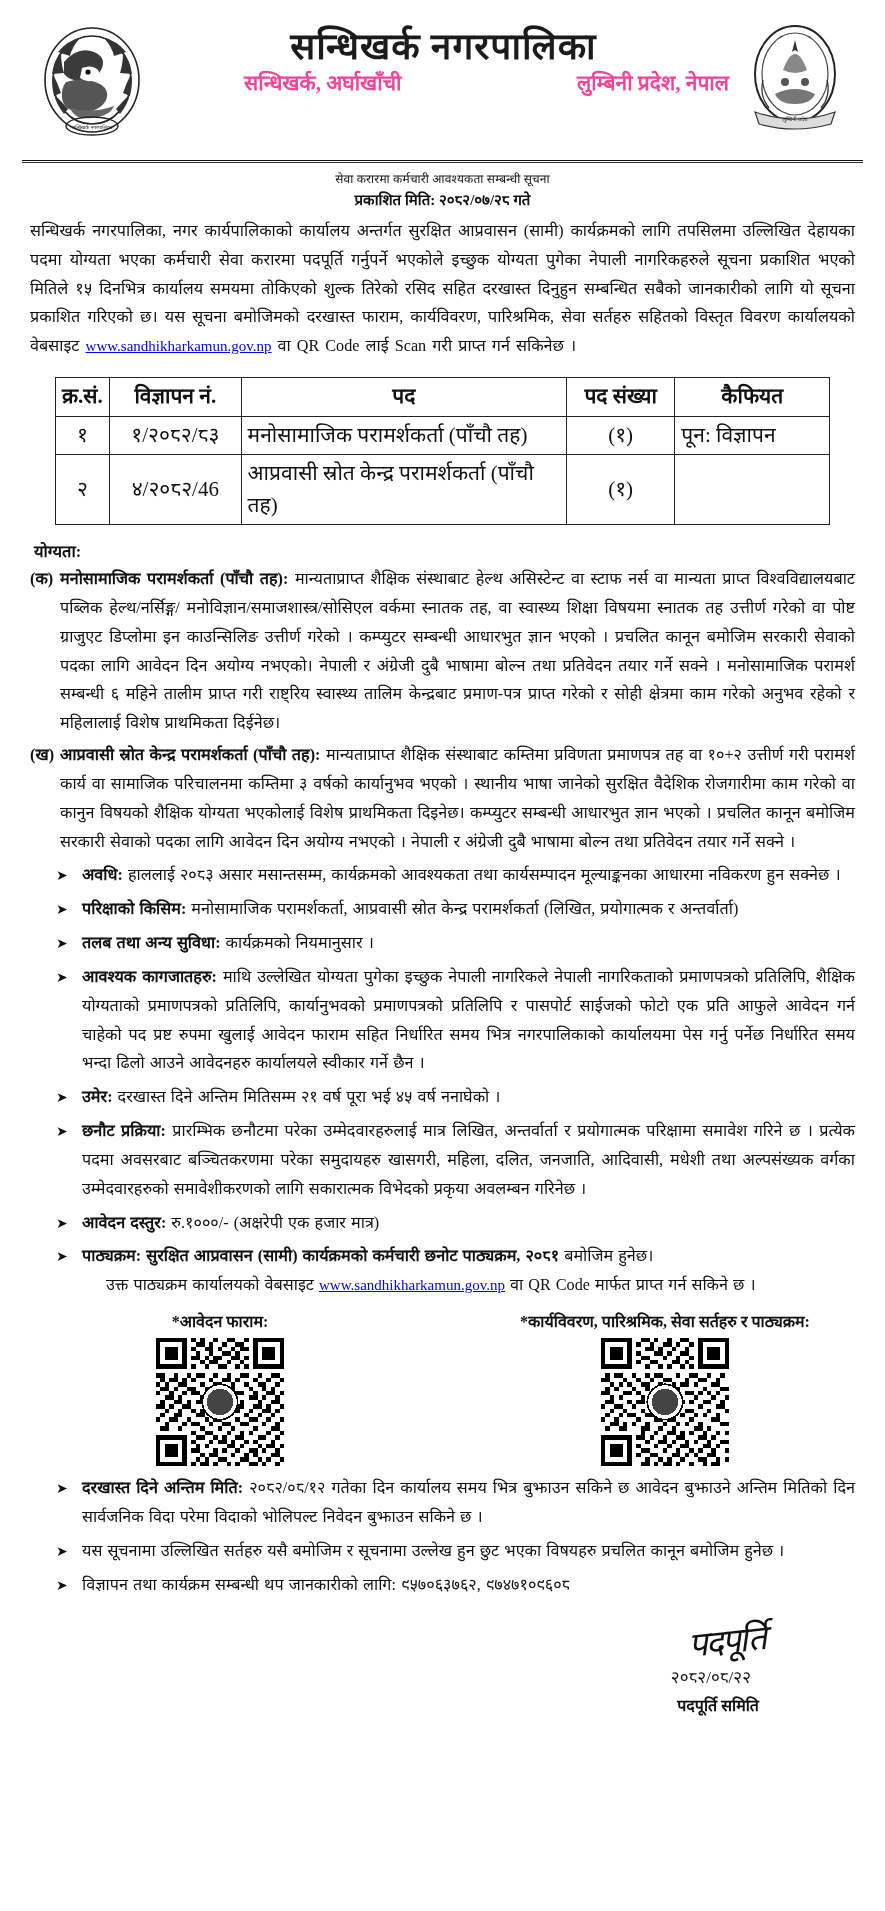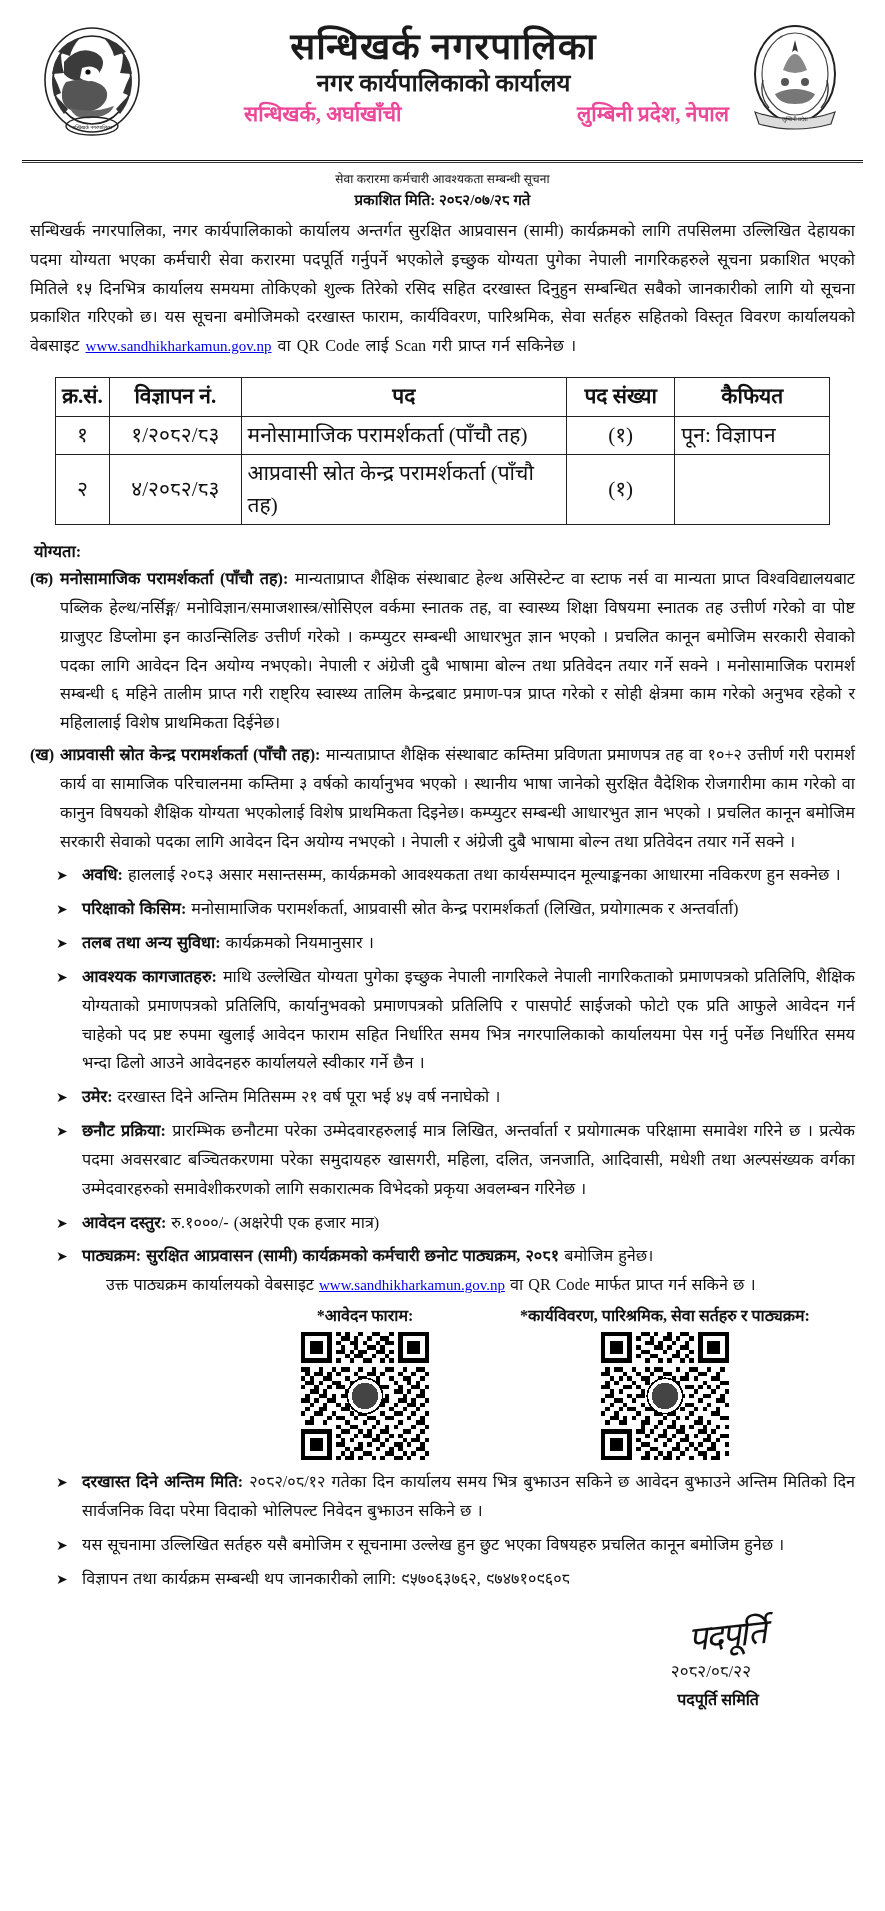--- a/index.html
+++ b/index.html
@@ -153,22 +153,22 @@
     flex:1 1 auto;
     text-align:justify;
     text-align-last:left;
     word-spacing:1px;
   }
   .indent-block{margin-left:26px;}
 
   
   .qr-row{
     display:flex;
-    justify-content:flex-end;
-    margin-top:4px;
+    justify-content:space-between;
+    margin-top:10px;
     padding:0 40px;
   }
   .qr-col{text-align:center;width:300px;}
   .qr-label{font-size:16px;font-weight:700;margin-bottom:6px;}
   .qr-box{
     width:128px;height:128px;
     margin:0 auto;
     position:relative;
     background:#fff;
   }
@@ -230,21 +230,20 @@
         <path d="M46 46 q10 -4 16 2 q4 5 -2 9 q-8 5 -16 -1 z" fill="#fff"></path>
         <circle cx="52" cy="50" r="2.6" fill="#111"></circle>
         <path d="M34 86 q22 6 44 -2 q-4 10 -22 12 q-18 2 -22 -10 z" fill="#666"></path>
         <ellipse cx="56" cy="104" rx="26" ry="9" fill="none" stroke="#222" stroke-width="1.4"></ellipse>
         <text x="56" y="107" font-size="5" text-anchor="middle" fill="#222" font-family="Liberation Sans, sans-serif">सन्धिखर्क नगरपालिका</text>
       </svg>
     </div>
 
     <div class="head-text">
       <div class="org-name">सन्धिखर्क नगरपालिका</div>
-      <div class="org-office">नगर कार्यपालिकाको कार्यालय</div>
       <div class="org-addr-row">
         <div class="org-addr">सन्धिखर्क, अर्घाखाँची</div>
         <div class="org-prov">लुम्बिनी प्रदेश, नेपाल</div>
       </div>
     </div>
 
     <div class="emblem emblem-right">
       <svg viewBox="0 0 112 118" xmlns="http://www.w3.org/2000/svg">
         <ellipse cx="56" cy="54" rx="40" ry="48" fill="none" stroke="#222" stroke-width="2"></ellipse>
         <ellipse cx="56" cy="54" rx="33" ry="41" fill="none" stroke="#444" stroke-width="1.2"></ellipse>
@@ -290,21 +289,21 @@
       <tbody>
         <tr>
           <td class="c">१</td>
           <td class="c">१/२०८२/८३</td>
           <td class="l">मनोसामाजिक परामर्शकर्ता (पाँचौ तह)</td>
           <td class="c">(१)</td>
           <td class="l">पून: विज्ञापन</td>
         </tr>
         <tr>
           <td class="c">२</td>
-          <td class="c">४/२०८२/८३</td>
+          <td class="c">४/२०८२/46</td>
           <td class="l">आप्रवासी स्रोत केन्द्र परामर्शकर्ता (पाँचौ तह)</td>
           <td class="c">(१)</td>
           <td class="l"></td>
         </tr>
       </tbody>
     </table>
 
     <div class="sec-title">योग्यता:</div>
 
     <div class="para-row">

